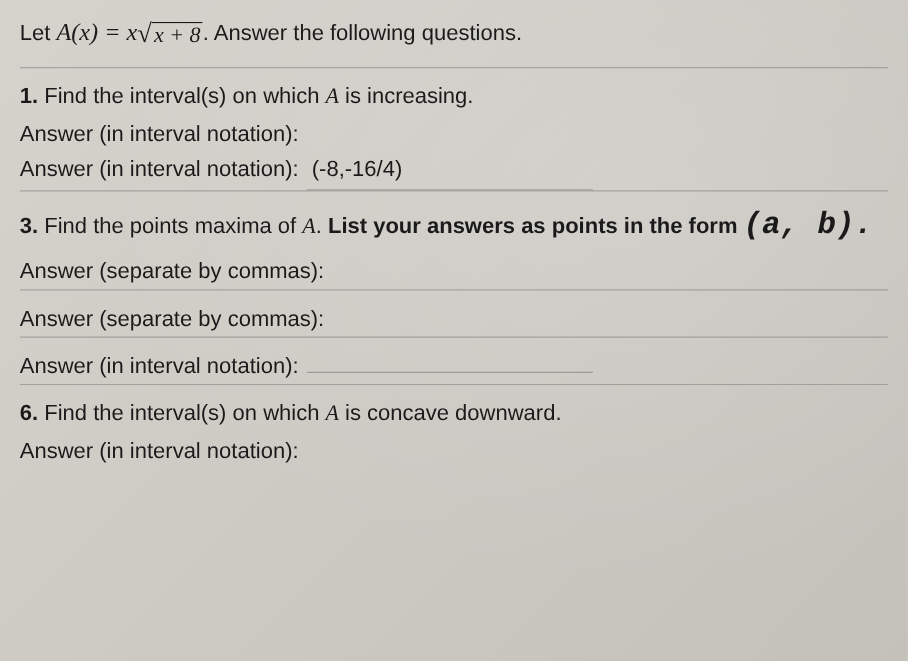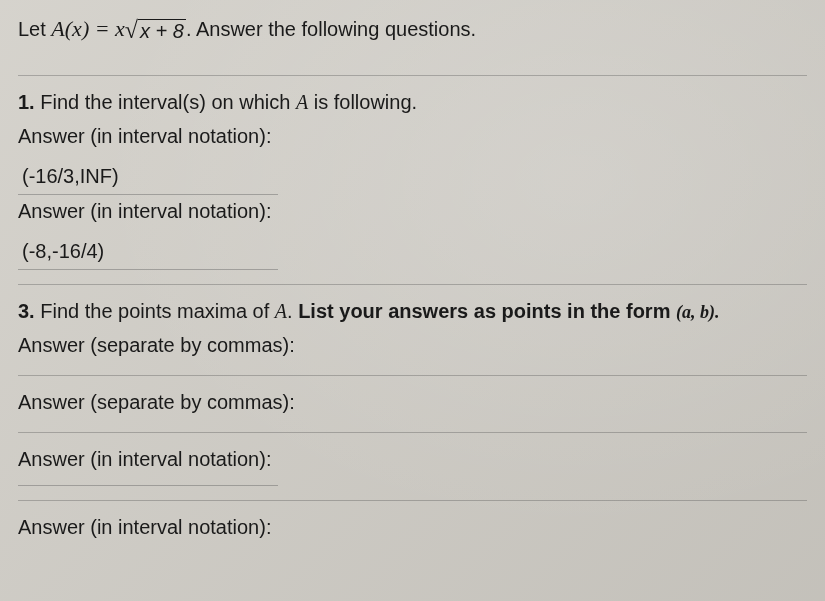--- a/index.html
+++ b/index.html
@@ -20,21 +20,20 @@
         linear-gradient(135deg, rgba(255,255,255,0.12) 0%, rgba(0,0,0,0.06) 100%),
         radial-gradient(ellipse at 70% 30%, rgba(255,255,255,0.15), transparent 60%);
       pointer-events: none;
     }
     .page {
       position: relative;
       padding: 12px 18px 0 18px;
     }
     .section {
       border-bottom: 1px solid rgba(80,80,80,0.35);
-      padding-bottom: 14px;
       margin-bottom: 10px;
     }
     .section:last-child {
       border-bottom: none;
       margin-bottom: 0;
     }
     .intro {
       font-size: 20px;
       line-height: 1.5;
       padding-bottom: 16px;
@@ -45,35 +44,34 @@
       line-height: 1.6;
       margin-bottom: 2px;
     }
     .ans-row {
       font-size: 20px;
       line-height: 1.6;
       display: flex;
       align-items: baseline;
       gap: 8px;
       flex-wrap: wrap;
-      flex-direction: column;
     }
     .ans-field {
       display: inline-block;
       border-bottom: 1px solid rgba(100,100,100,0.45);
       min-width: 260px;
       padding: 0 4px 2px 4px;
       font-family: Arial, sans-serif;
     }
     .ans-field.wide { min-width: 350px; }
     .bold { font-weight: 700; }
     .form-math {
-      font-family: Liberation Serif, serif;
+      font-family: Liberation Mono, monospace;
       font-style: italic;
-      font-size: 18px;
+      font-size: 28px;
     }
     .func {
       font-family: 'Times New Roman', serif;
       font-style: italic;
       font-size: 22px;
     }
     .sqrt-wrap {
       display: inline-flex;
       align-items: flex-start;
       position: relative;
@@ -86,46 +84,45 @@
       line-height: 1;
       position: relative;
       top: 2px;
     }
     .sqrt-bar {
       border-top: 1.5px solid #1a1a1a;
       padding: 0 2px;
       position: relative;
       top: 3px;
       font-style: italic;
-      font-family: Liberation Sans, sans-serif;
+      font-family: Liberation Serif, serif;
       font-size: 20px;
       line-height: 1.1;
     }
   </style>
 </head>
 <body>
 
 <div class="page">
 
   <div class="section">
     <div class="intro">
       <span>Let </span><span class="func">A(x) = x</span><span class="sqrt-wrap">
           <span class="sqrt-sym">√</span>
           <span class="sqrt-bar">x + 8</span>
         </span><span>. Answer the following questions.</span>
     </div>
   </div>
 
   <div class="section">
     <div class="qline">
-      <span class="bold">1.</span><span> Find the interval(s) on which </span><span class="math-italic">A</span><span> is following.</span>
+      <span class="bold">1.</span><span> Find the interval(s) on which </span><span class="math-italic">A</span><span> is increasing.</span>
     </div>
     <div class="ans-row">
       <span>Answer (in interval notation): </span>
-      <span class="ans-field">(-16/3,INF)</span>
     </div>
     <div class="ans-row">
       <span>Answer (in interval notation): </span>
       <span class="ans-field">(-8,-16/4)</span>
     </div>
   </div>
 
   <div class="section">
     <div class="qline">
       <span class="bold">3.</span><span> Find the points maxima of </span><span class="math-italic">A</span><span>. </span><span class="bold">List your answers as points in the form </span><span class="bold form-math">(a, b).</span>
@@ -142,19 +139,22 @@
   </div>
 
   <div class="section">
     <div class="ans-row">
       <span>Answer (in interval notation): </span>
       <span class="ans-field"></span>
     </div>
   </div>
 
   <div class="section">
+    <div class="qline">
+      <span class="bold">6.</span><span> Find the interval(s) on which </span><span class="math-italic">A</span><span> is concave downward.</span>
+    </div>
     <div class="ans-row">
       <span>Answer (in interval notation): </span>
       <span class="ans-field" style="border-bottom:none"></span>
     </div>
   </div>
 
 </div>
 
 </body></html>

